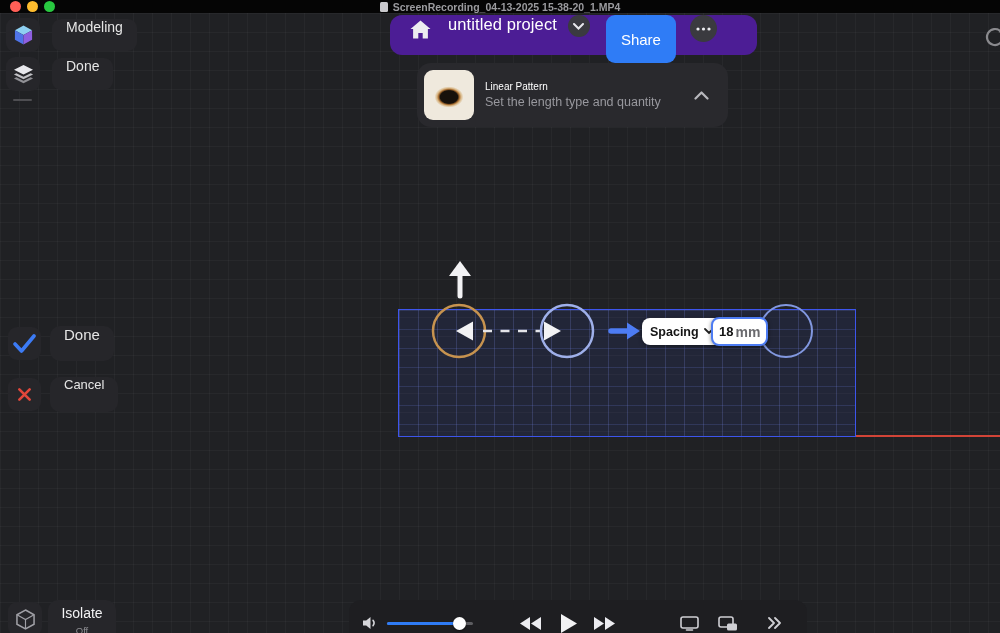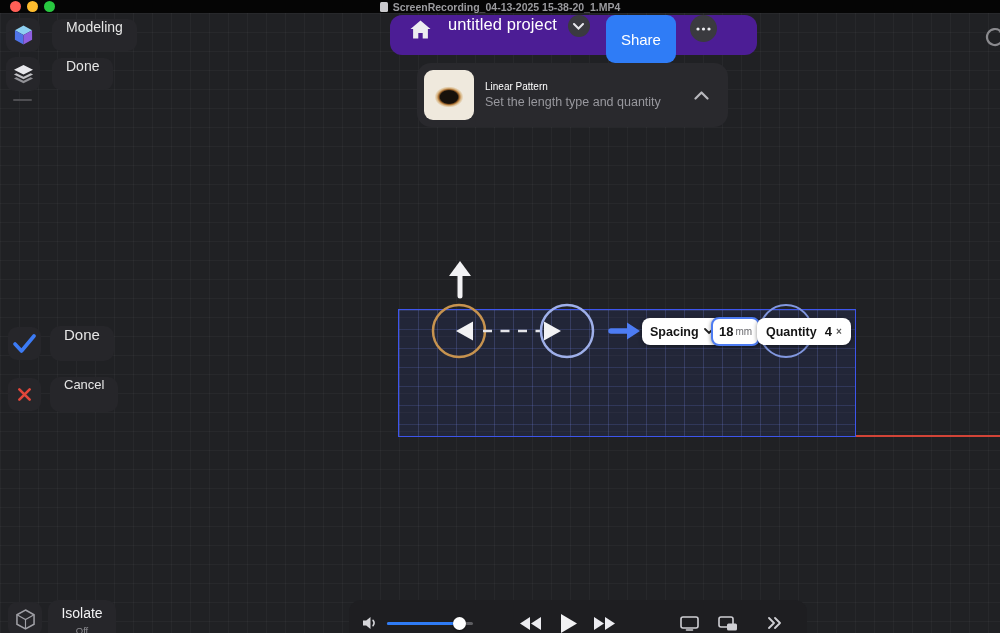--- a/index.html
+++ b/index.html
@@ -23,21 +23,21 @@
     background-image:linear-gradient(rgba(120,140,255,0.17) 1px,transparent 1px),
                      linear-gradient(90deg,rgba(120,140,255,0.17) 1px,transparent 1px);
     background-size:19px 19px;}
   .red-line{position:absolute;left:856px;top:435px;width:144px;height:2px;background:rgba(229,72,58,0.9);z-index:5;}
   .overlay{position:absolute;left:0;top:0;width:1000px;height:633px;z-index:8;pointer-events:none;}
   
   .pill{position:absolute;background:#fff;border-radius:8px;display:flex;align-items:center;
     color:#141414;font-weight:600;box-shadow:0 1px 4px rgba(0,0,0,.45);z-index:12;}
   .pill-spacing{left:642px;top:318px;height:27px;padding:0 8px;gap:5px;font-size:12.5px;}
   .pill-value{left:711px;top:317px;height:29px;padding:0 6px;gap:2px;border:2px solid #4d7cf3;font-size:13px;font-weight:700;}
-  .pill-value .unit{font-size:10px;color:#6a6a6e;font-weight:400;}
+  .pill-value .unit{font-size:14px;color:#6a6a6e;font-weight:700;}
   .pill-qty{left:757px;top:318px;height:27px;padding:0 9px;gap:8px;font-size:12.5px;}
   .pill-qty .qv{font-size:13px;font-weight:700;}
   .pill-qty .qu{font-size:10px;color:#555;margin-left:-4px;}
   
   .icon-btn{position:absolute;width:34px;height:34px;background:#26262a;border-radius:9px;
     display:flex;align-items:center;justify-content:center;z-index:20;}
   .label-btn{position:absolute;height:32px;background:#26262a;border-radius:9px;color:#e5e5e5;
     font-size:14px;display:flex;align-items:flex-start;padding:0 14px;z-index:20;}
   #btn-modeling-icon{left:6px;top:18px;}
   #lbl-modeling{left:52px;top:19px;}
@@ -130,25 +130,20 @@
   <div class="pill pill-spacing">
     <span>Spacing</span>
     <svg width="10" height="7" viewBox="0 0 10 7">
         <path d="M1 1 L5 5 L9 1" stroke="#222" stroke-width="1.8" fill="none" stroke-linecap="round"></path>
       </svg>
   </div>
   <div class="pill pill-value">
     <span>18</span>
     <span class="unit">mm</span>
   </div>
-  <div class="pill pill-qty">
-    <span>Quantity</span>
-    <span class="qv">4</span>
-    <span class="qu">×</span>
-  </div>
 
   <div class="icon-btn" id="btn-modeling-icon">
     <svg width="21" height="22" viewBox="0 0 22 22">
       <polygon points="11,1 20,6 11,11 2,6" fill="#8ed0f2"></polygon>
       <polygon points="2,6 11,11 11,21 2,16" fill="#4f74e8"></polygon>
       <polygon points="20,6 11,11 11,21 20,16" fill="#8e5fe0"></polygon>
     </svg>
   </div>
   <div class="label-btn" id="lbl-modeling">
     <span>Modeling</span>

